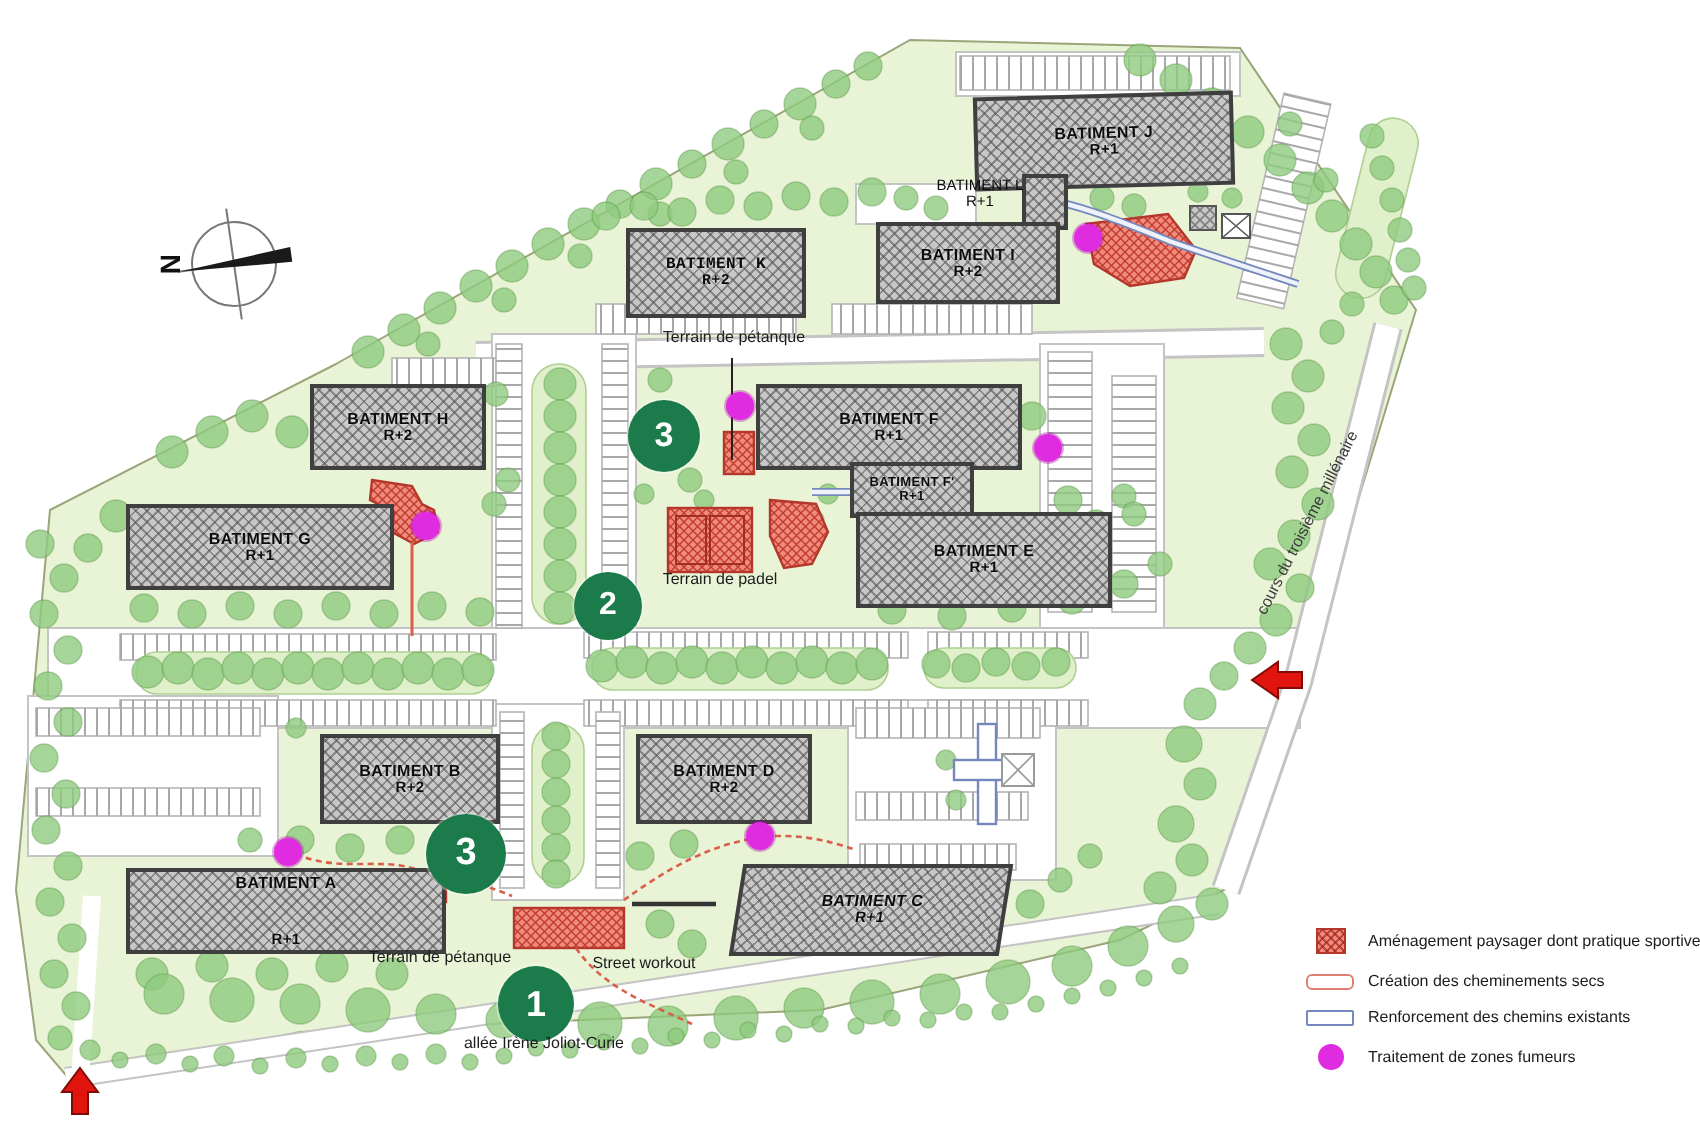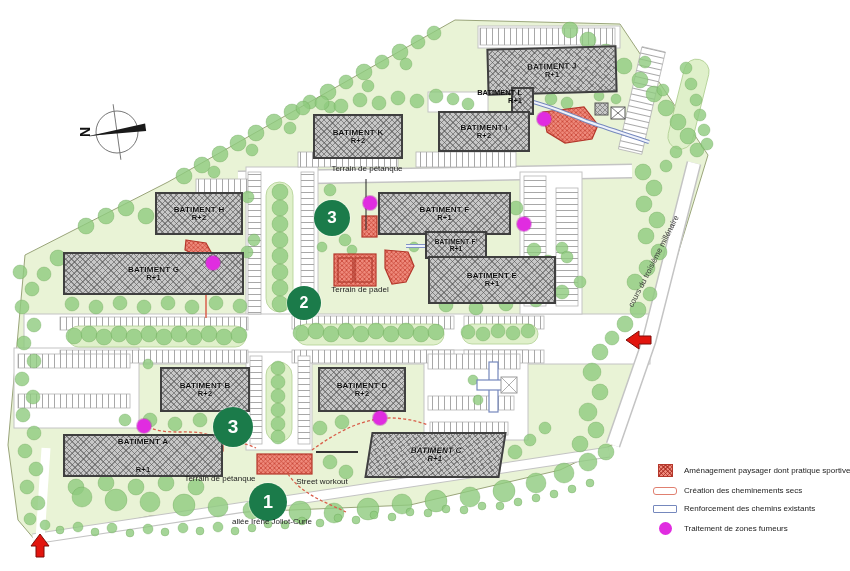--- a/index.html
+++ b/index.html
@@ -10,22 +10,22 @@
   .bldg{position:absolute;box-sizing:border-box;border:2px solid #3f3f3f;
         background-color:#c7c7c7;
         background-image:repeating-linear-gradient(45deg, rgba(80,80,80,.55) 0 1px, transparent 1px 4px),
                          repeating-linear-gradient(-45deg, rgba(80,80,80,.55) 0 1px, transparent 1px 4px);
         display:flex;flex-direction:column;align-items:center;justify-content:center;
         color:#0d0d0d;font-weight:bold;font-size:8px;line-height:1.15;letter-spacing:.2px;
         text-align:center;text-shadow:0 0 2px rgba(255,255,255,.85);}
   .bldg .fl{font-size:7.5px;}
   .bldg.small{font-size:6.5px;}
   .bldg.small .fl{font-size:6.5px;}
-  .bldg-label{position:absolute;color:#0d0d0d;font-weight:bold;font-size:7.5px;line-height:1.1;
-        text-align:right;}
+  .bldg-label{position:absolute;color:#0d0d0d;font-weight:normal;font-size:7.5px;line-height:1.1;
+        text-align:center;}
   
   .marker{position:absolute;border-radius:50%;background:#1b7b4a;color:#ffffff;font-weight:bold;
         display:flex;align-items:center;justify-content:center;box-shadow:0 0 0 1px rgba(255,255,255,.35);}
   
   .mdot{position:absolute;width:14px;height:14px;border-radius:50%;background:#e02ce0;
         box-shadow:0 0 0 1px rgba(170,0,170,.35);}
   
   .maplabel{position:absolute;color:#1c1c1c;font-size:8px;line-height:1.1;text-align:center;}
   .north-label{position:absolute;font-size:14px;font-weight:bold;color:#111;transform:rotate(-90deg);}
   .street-rot{position:absolute;left:570px;top:256px;width:170px;height:12px;color:#3a3a3a;
@@ -446,29 +446,29 @@
 </div>
 <div class="bldg" style="left:511px;top:87px;width:23px;height:28px;"></div>
 <div class="bldg-label" style="left:458px;top:89px;width:64px;">
   <span>BATIMENT L</span><br>
   <span>R+1</span>
 </div>
 <div class="bldg" style="left:438px;top:111px;width:92px;height:41px;">
   <span>BATIMENT I</span>
       <span class="fl">R+2</span>
 </div>
-<div class="bldg" style="left:313px;top:114px;width:90px;height:45px;">
+<div class="bldg" style="left:313px;top:114px;width:90px;height:45px;font-family:Liberation Mono, monospace;">
   <span>BATIMENT K</span>
       <span class="fl">R+2</span>
 </div>
 <div class="bldg" style="left:155px;top:192px;width:88px;height:43px;">
   <span>BATIMENT H</span>
       <span class="fl">R+2</span>
 </div>
-<div class="bldg" style="left:63px;top:252px;width:181px;height:43px;">
+<div class="bldg" style="left:63px;top:252px;width:134px;height:43px;">
   <span>BATIMENT G</span>
       <span class="fl">R+1</span>
 </div>
 <div class="bldg" style="left:378px;top:192px;width:133px;height:43px;">
   <span>BATIMENT F</span>
       <span class="fl">R+1</span>
 </div>
 <div class="bldg small" style="left:425px;top:231px;width:62px;height:28px;">
   <span>BATIMENT F'</span>
       <span class="fl">R+1</span>

